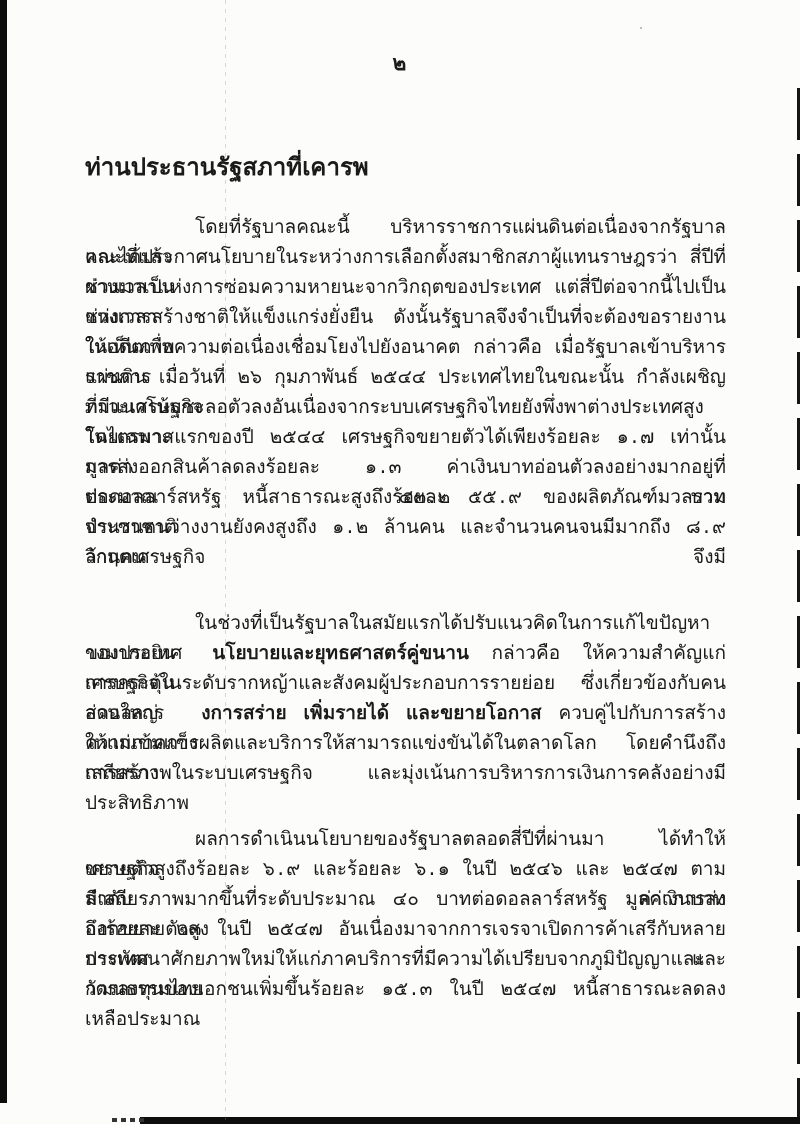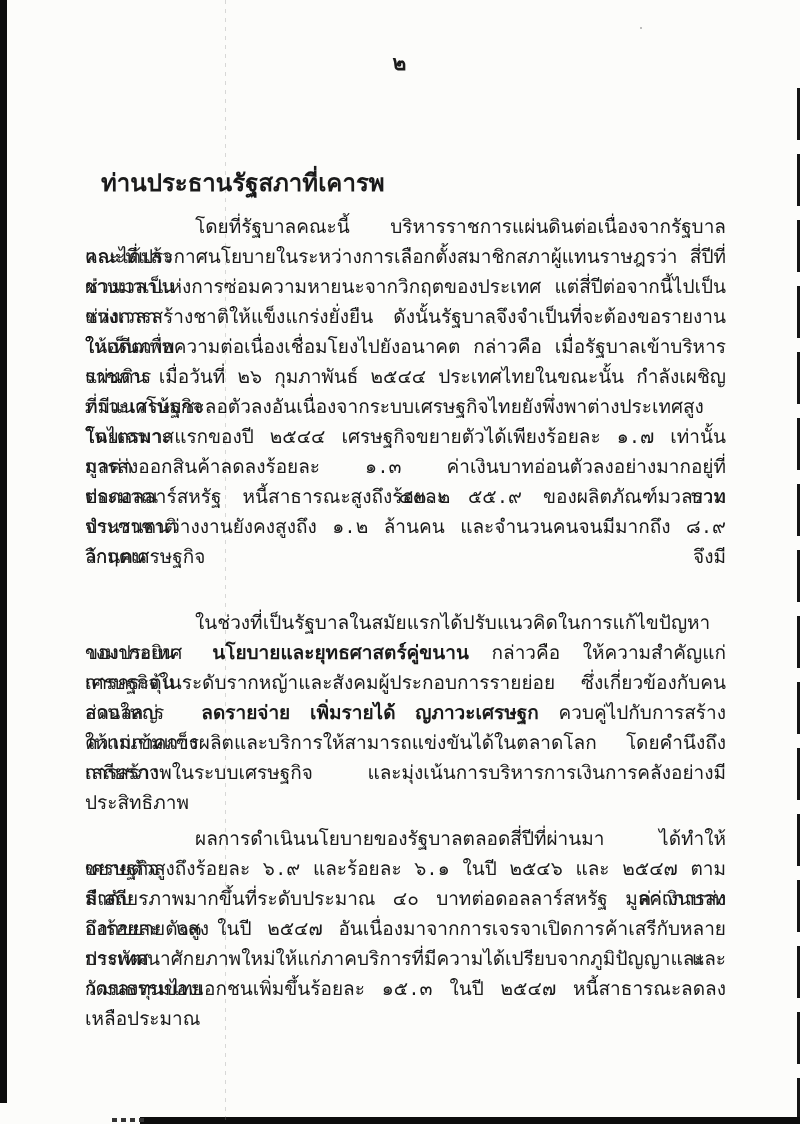--- a/index.html
+++ b/index.html
@@ -67,21 +67,21 @@
     top: 46px; left: 0;
     width: 100%;
     text-align: center;
     font-size: 21px;
     font-weight: 700;
     letter-spacing: 1px;
   }
   .heading {
     position: absolute;
     left: 85px; top: 148px;
-    margin: 16px;
+    margin: 0;
     font-size: 24px;
     font-weight: 700;
     line-height: 38px;
   }
   .body-text {
     position: absolute;
     left: 85px; top: 213px;
     width: 641px;
   }
   .paragraph { margin: 0 0 36px 0; font-family: Liberation Mono, monospace; }
@@ -126,21 +126,21 @@
         <div class="text-line"><span>ในไตรมาสแรกของปี ๒๕๔๔ เศรษฐกิจขยายตัวได้เพียงร้อยละ ๑.๗ เท่านั้น มูลค่า</span></div>
         <div class="text-line"><span>การส่งออกสินค้าลดลงร้อยละ ๑.๓ ค่าเงินบาทอ่อนตัวลงอย่างมากอยู่ที่ประมาณ ๔๓.๒ บาท</span></div>
         <div class="text-line"><span>ต่อดอลลาร์สหรัฐ หนี้สาธารณะสูงถึงร้อยละ ๕๕.๙ ของผลิตภัณฑ์มวลรวมประชาชาติ</span></div>
         <div class="text-line"><span>จำนวนคนว่างงานยังคงสูงถึง ๑.๒ ล้านคน และจำนวนคนจนมีมากถึง ๘.๙ ล้านคน จึงมี</span></div>
         <div class="text-line last-line"><span>วิกฤตเศรษฐกิจ</span></div>
       </div>
       <div class="paragraph">
         <div class="text-line first-line"><span>ในช่วงที่เป็นรัฐบาลในสมัยแรกได้ปรับแนวคิดในการแก้ไขปัญหาของประเทศ</span></div>
         <div class="text-line"><span>างมากอยิน</span><span class="bold">นโยบายและยุทธศาสตร์คู่ขนาน</span><span> กล่าวคือ ให้ความสำคัญแก่การกระตุ้น</span></div>
         <div class="text-line"><span>เศรษฐกิจในระดับรากหญ้าและสังคมผู้ประกอบการรายย่อย ซึ่งเกี่ยวข้องกับคนส่วนใหญ่</span></div>
-        <div class="text-line"><span>อดอลลาร</span><span class="bold">ลดรายจ่าย เพิ่มรายได้ ญภาวะเศรษฐก</span><span> ควบคู่ไปกับการสร้างความเข้มแข็ง</span></div>
+        <div class="text-line"><span>อดอลลาร</span><span class="bold">งการสร่าย เพิ่มรายได้ และขยายโอกาส</span><span> ควบคู่ไปกับการสร้างความเข้มแข็ง</span></div>
         <div class="text-line"><span>ให้แก่ภาคการผลิตและบริการให้สามารถแข่งขันได้ในตลาดโลก โดยคำนึงถึงการสร้าง</span></div>
         <div class="text-line last-line"><span>เสถียรภาพในระบบเศรษฐกิจ และมุ่งเน้นการบริหารการเงินการคลังอย่างมีประสิทธิภาพ</span></div>
       </div>
       <div class="paragraph">
         <div class="text-line first-line"><span>ผลการดำเนินนโยบายของรัฐบาลตลอดสี่ปีที่ผ่านมา ได้ทำให้เศรษฐกิจ</span></div>
         <div class="text-line"><span>ขยายตัวสูงถึงร้อยละ ๖.๙ และร้อยละ ๖.๑ ในปี ๒๕๔๖ และ ๒๕๔๗ ตามลำดับ ค่าเงินบาท</span></div>
         <div class="text-line"><span>มีเสถียรภาพมากขึ้นที่ระดับประมาณ ๔๐ บาทต่อดอลลาร์สหรัฐ มูลค่าการส่งออกขยายตัวสูง</span></div>
         <div class="text-line"><span>ถึงร้อยละ ๒๓ ในปี ๒๕๔๗ อันเนื่องมาจากการเจรจาเปิดการค้าเสรีกับหลายประเทศ และ</span></div>
         <div class="text-line"><span>การพัฒนาศักยภาพใหม่ให้แก่ภาคบริการที่มีความได้เปรียบจากภูมิปัญญาและวัฒนธรรมไทย</span></div>
         <div class="text-line"><span>การลงทุนของเอกชนเพิ่มขึ้นร้อยละ ๑๕.๓ ในปี ๒๕๔๗ หนี้สาธารณะลดลงเหลือประมาณ</span></div>

